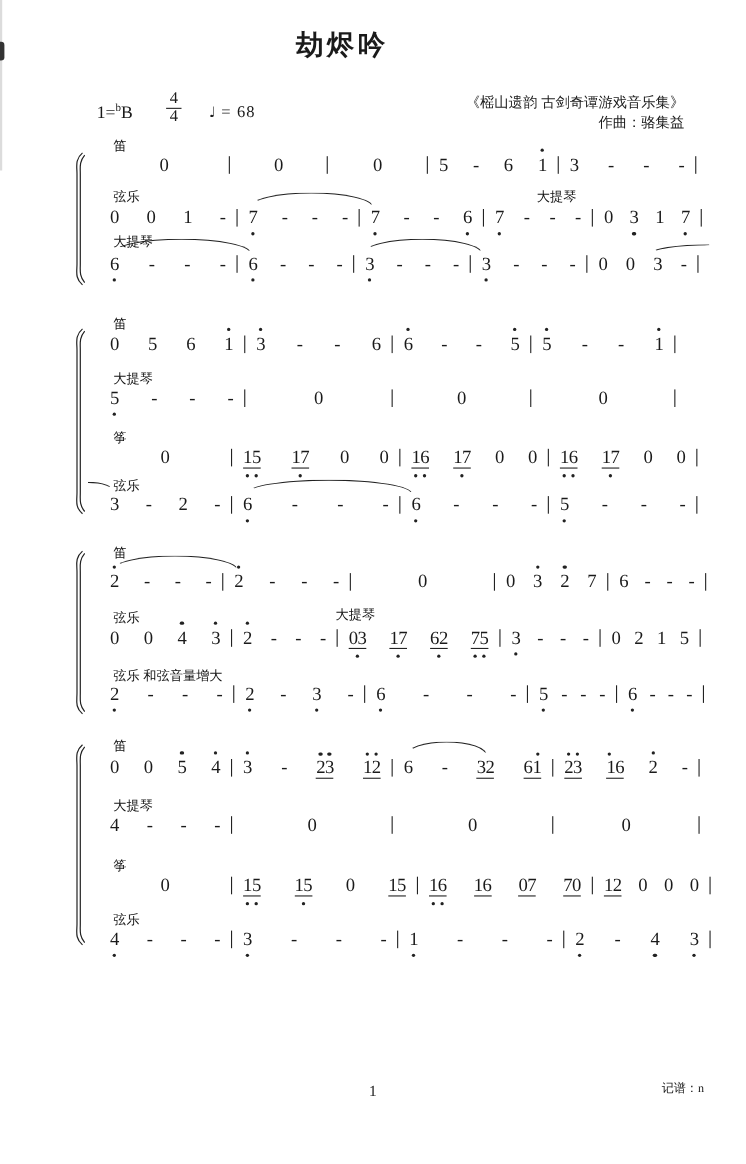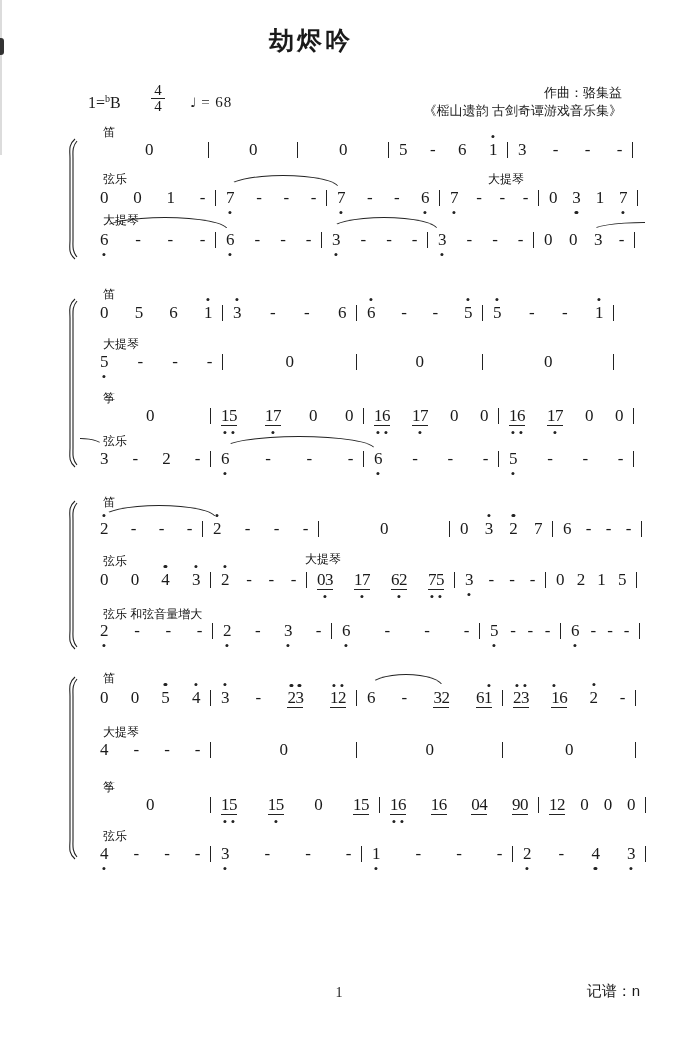--- a/index.html
+++ b/index.html
@@ -30,21 +30,21 @@
   .dot.below{bottom:-6px;}
   .ul .dot.below{bottom:-9px;}
   .slur{position:absolute;box-sizing:border-box;}
   .slur.arc{height:13px;border:1.2px solid transparent;border-top-color:#222;
             border-radius:50% 50% 0 0 / 100% 100% 0 0;}
   .slur.tr{height:9px;border-top:1.2px solid #222;border-left:1.2px solid transparent;
            border-radius:100% 0 0 0 / 100% 0 0 0;}
   .slur.tl{height:9px;border-top:1.2px solid #222;border-right:1.2px solid transparent;
            border-radius:0 100% 0 0 / 0 100% 0 0;}
   .pageno{position:absolute;left:0;top:985px;width:678px;text-align:center;font-size:14px;}
-  .credit-br{position:absolute;right:38px;top:982px;font-family:Liberation Sans, sans-serif;font-size:15px;}
+  .credit-br{position:absolute;right:38px;top:982px;font-family:Liberation Serif, serif;font-size:11px;}
   .artifact-strip{position:absolute;left:0;top:0;width:2px;height:155px;background:#dcdcdc;}
   .artifact-mark{position:absolute;left:0;top:38px;width:4px;height:17px;background:#333;border-radius:0 3px 3px 0;}
   svg.brace{position:absolute;}
 </style>
 </head>
 <body>
 
 <div class="page">
   <div class="artifact-strip"></div>
   <div class="artifact-mark"></div>
@@ -55,22 +55,22 @@
 
   <div class="timesig">
     <div class="ts-num">4</div>
     <div class="ts-bar"></div>
     <div class="ts-num">4</div>
   </div>
 
   <div class="tempo"><span class="qnote">♩</span><span>= 68</span></div>
 
   <div class="credits">
+    <div>《榣山遗韵 古剑奇谭游戏音乐集》</div>
     <div>作曲：骆集益</div>
-    <div>《榣山遗韵 古剑奇谭游戏音乐集》</div>
   </div>
 
   <div id="score">
       <svg class="brace" width="22" height="122" style="left: 60px; top: 138px;">
         <path d="M15,1 C8,7 10,13 10,20 L10,102 C10,109 8,115 15,121" fill="none" stroke="#222" stroke-width="1.1"></path>
         <path d="M17,3 C12,9 13,14 13,20 L13,102 C13,108 12,113 17,119" fill="none" stroke="#222" stroke-width="1.1"></path>
       </svg>
       <div class="label" style="left: 103px; top: 124px;">笛</div>
       <div class="row" style="left: 90px; top: 140px;">
         <div class="bar single" style="width: 118px;">
@@ -483,22 +483,22 @@
         <div class="bar" style="width: 168px;">
           <div class="tok ul">15<span class="dot below" style="margin-left: -4px;"></span><span class="dot below" style="margin-left: 4px;"></span></div>
           <div class="tok ul">15<span class="dot below" style="margin-left: 0px;"></span></div>
           <div class="tok">0</div>
           <div class="tok ul">15</div>
         </div>
         <div class="barline"></div>
         <div class="bar" style="width: 158px;">
           <div class="tok ul">16<span class="dot below" style="margin-left: -4px;"></span><span class="dot below" style="margin-left: 4px;"></span></div>
           <div class="tok ul">16</div>
-          <div class="tok ul">04</div>
-          <div class="tok ul">90</div>
+          <div class="tok ul">07</div>
+          <div class="tok ul">70</div>
         </div>
         <div class="barline"></div>
         <div class="bar" style="width: 106px;">
           <div class="tok ul">12</div>
           <div class="tok">0</div>
           <div class="tok">0</div>
           <div class="tok">0</div>
         </div>
         <div class="barline"></div>
       </div>

